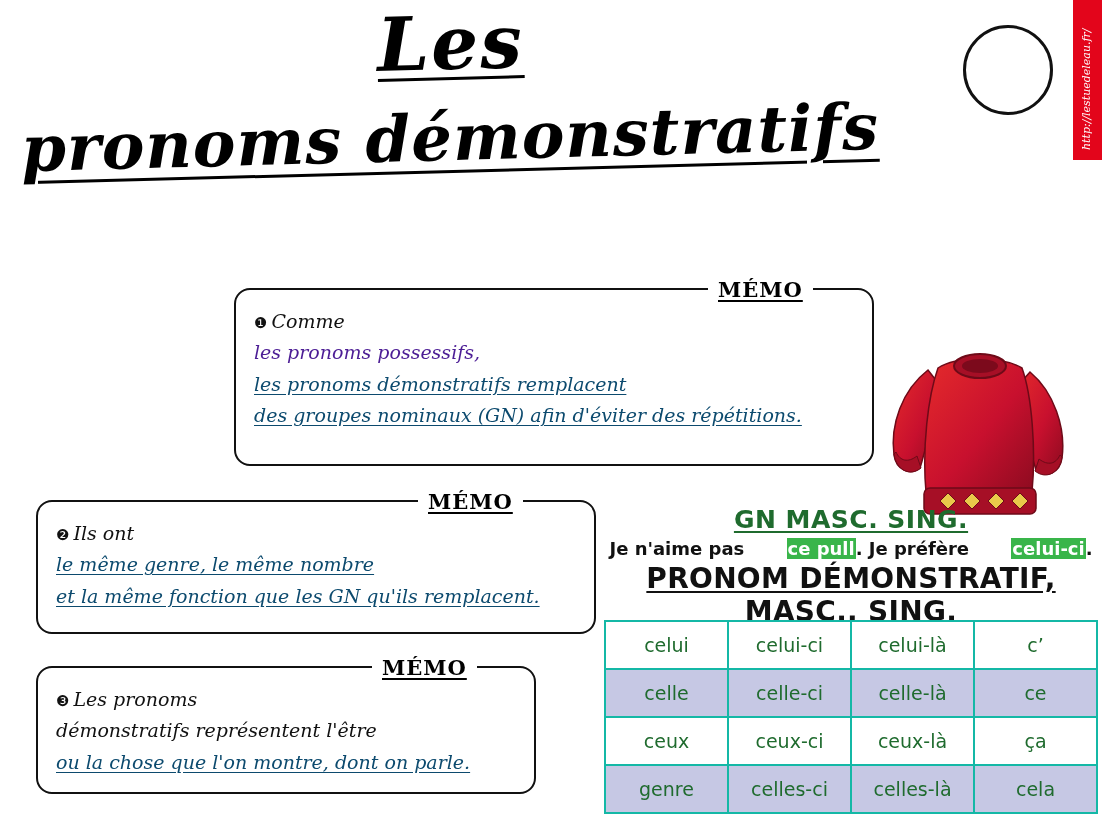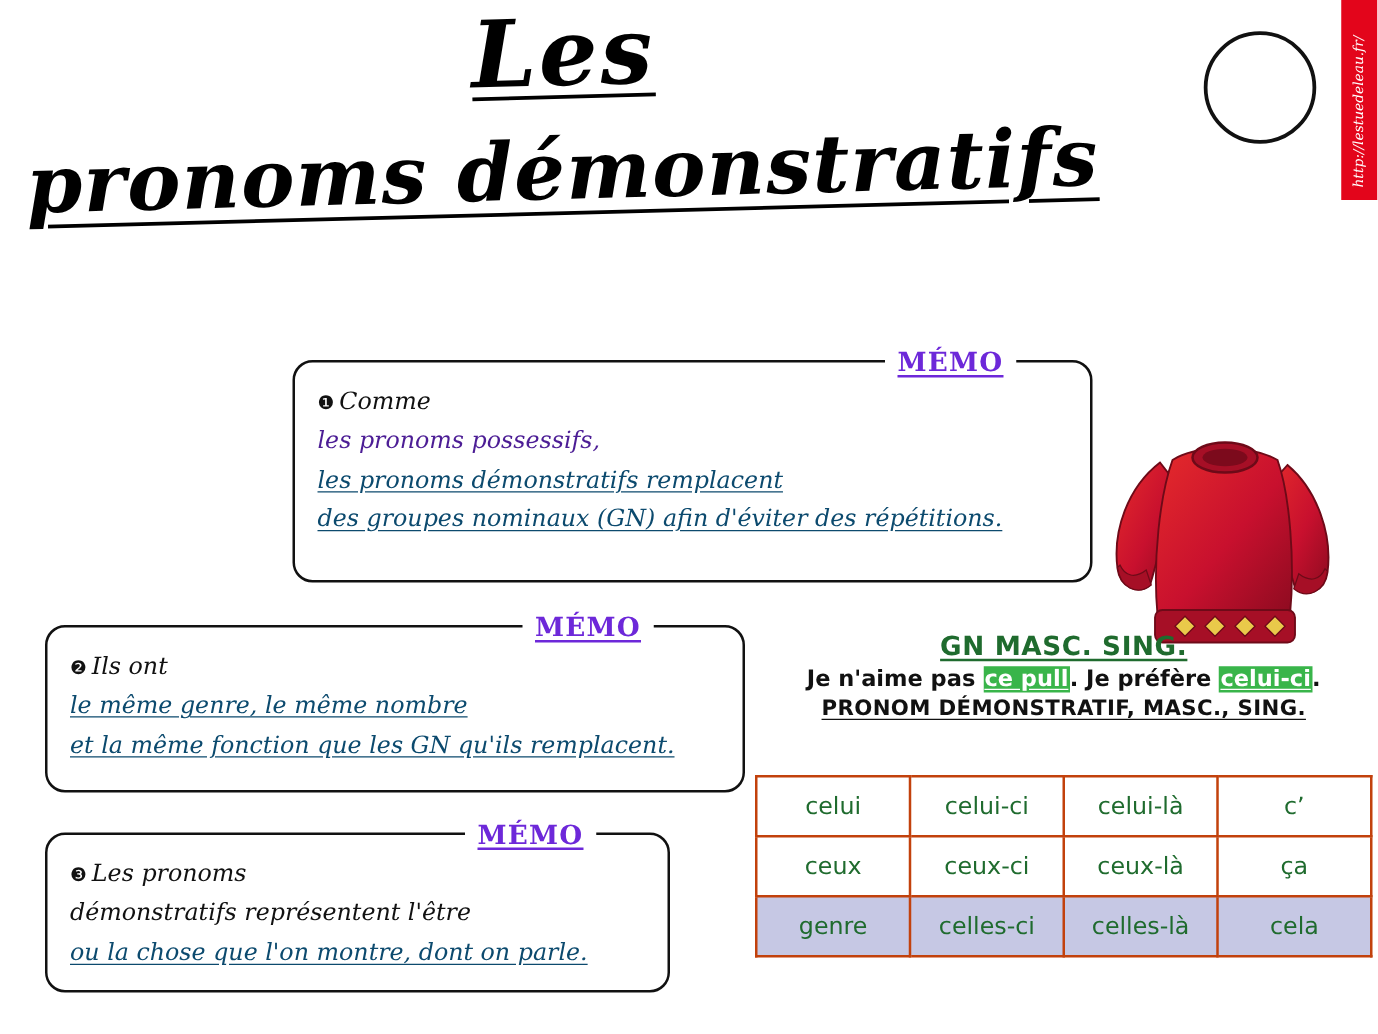--- a/index.html
+++ b/index.html
@@ -99,21 +99,21 @@
   }
   .memo-label {
     position: absolute;
     top: -13px;
     background: #fff;
     padding: 0 10px;
     font-family: "DejaVu Serif", serif;
     font-weight: bold;
     font-size: 21px;
     letter-spacing: 1px;
-    color: #6d28d9;
+    color: #000000;
     text-decoration: underline;
     text-underline-offset: 3px;
   }
   .memo-body {
     padding: 16px 18px 12px 18px;
     font-family: "DejaVu Serif", serif;
     font-style: italic;
     font-size: 19px;
     line-height: 1.65;
     color: #111;
@@ -154,60 +154,60 @@
   .example-block {
     position: absolute;
     left: 604px;
     top: 505px;
     width: 494px;
     text-align: center;
     font-family: "DejaVu Sans", sans-serif;
   }
   .ex-head {
     font-weight: bold;
-    font-size: 21px;
+    font-size: 25px;
     color: #1f6b2e;
     letter-spacing: 0.5px;
     text-decoration: underline;
     text-underline-offset: 3px;
   }
   .ex-sentence {
     margin-top: 4px;
     font-weight: bold;
     font-size: 18px;
     color: #111;
   }
   .ex-sentence .hl {
     background: #39b54a;
     color: #ffffff;
-    text-decoration: underline;
     text-underline-offset: 2px;
     padding: 0 1px;
+    margin-left: 36px;
   }
   .ex-foot {
     margin-top: 3px;
     font-weight: bold;
-    font-size: 17px;
+    font-size: 28px;
     color: #111;
     letter-spacing: 0.3px;
     text-decoration: underline;
     text-underline-offset: 3px;
   }
 
   
   .tbl {
     position: absolute;
     left: 604px;
     top: 620px;
     width: 494px;
     border-collapse: collapse;
     font-family: "DejaVu Sans", sans-serif;
   }
   .tbl td {
-    border: 2px solid #c2410c;
+    border: 2px solid #14b8a6;
     height: 44px;
     text-align: center;
     font-size: 19px;
     color: #1f6b2e;
     background: #ffffff;
     width: 25%;
   }
   .tbl tr.alt td {
     background: #c6c8e4;
   }
@@ -302,20 +302,26 @@
     <div class="ex-foot">PRONOM DÉMONSTRATIF, MASC., SING.</div>
   </div>
 
   <table class="tbl">
     <tbody>
       <tr>
         <td>celui</td>
         <td>celui-ci</td>
         <td>celui-là</td>
         <td>c’</td>
+      </tr>
+      <tr class="alt">
+        <td>celle</td>
+        <td>celle-ci</td>
+        <td>celle-là</td>
+        <td>ce</td>
       </tr>
       <tr>
         <td>ceux</td>
         <td>ceux-ci</td>
         <td>ceux-là</td>
         <td>ça</td>
       </tr>
       <tr class="alt">
         <td>genre</td>
         <td>celles-ci</td>

